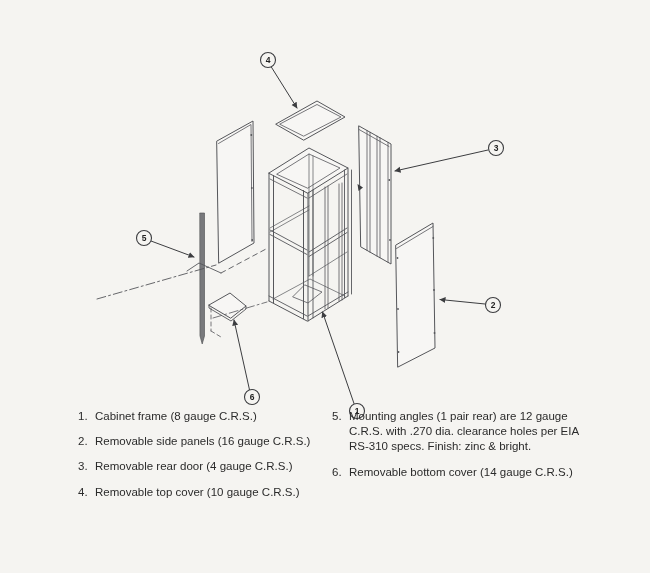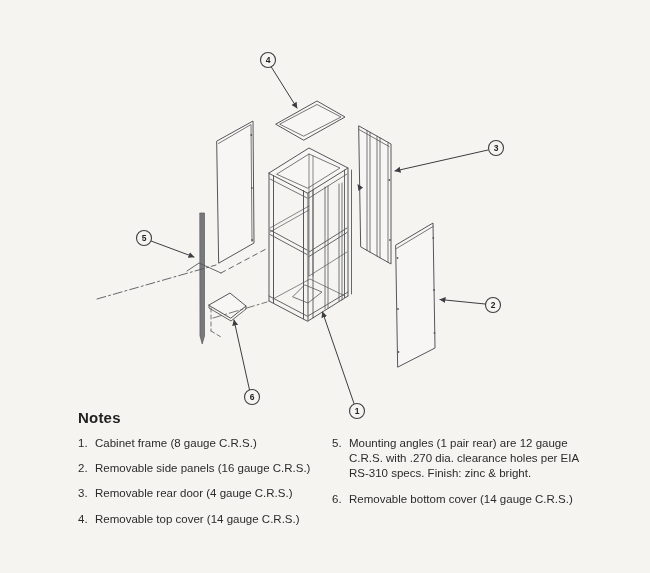--- a/index.html
+++ b/index.html
@@ -174,38 +174,37 @@
         </g>
         <g>
           <circle cx="252" cy="397" r="7.5"></circle>
           <text x="252" y="400" stroke="none" fill="#222222">6</text>
         </g>
       </g>
     </g>
   </svg>
 
   <div class="notes">
-    <h3>Notes</h3>
     <div class="notes-cols">
       <div class="col-left">
         <div class="note-row">
           <span class="num">1.</span>
           <span class="txt">Cabinet frame (8 gauge C.R.S.)</span>
         </div>
         <div class="note-row">
           <span class="num">2.</span>
           <span class="txt">Removable side panels (16 gauge C.R.S.)</span>
         </div>
         <div class="note-row">
           <span class="num">3.</span>
           <span class="txt">Removable rear door (4 gauge C.R.S.)</span>
         </div>
         <div class="note-row">
           <span class="num">4.</span>
-          <span class="txt">Removable top cover (14 gauge C.R.S.)</span>
+          <span class="txt">Removable top cover (10 gauge C.R.S.)</span>
         </div>
       </div>
       <div class="col-right">
         <div class="note-row">
           <span class="num">5.</span>
           <span class="txt">Mounting angles (1 pair rear) are 12 gauge C.R.S. with .270 dia. clearance holes per EIA RS-310 specs. Finish: zinc &amp; bright.</span>
         </div>
         <div class="note-row">
           <span class="num">6.</span>
           <span class="txt">Removable bottom cover (14 gauge C.R.S.)</span>

